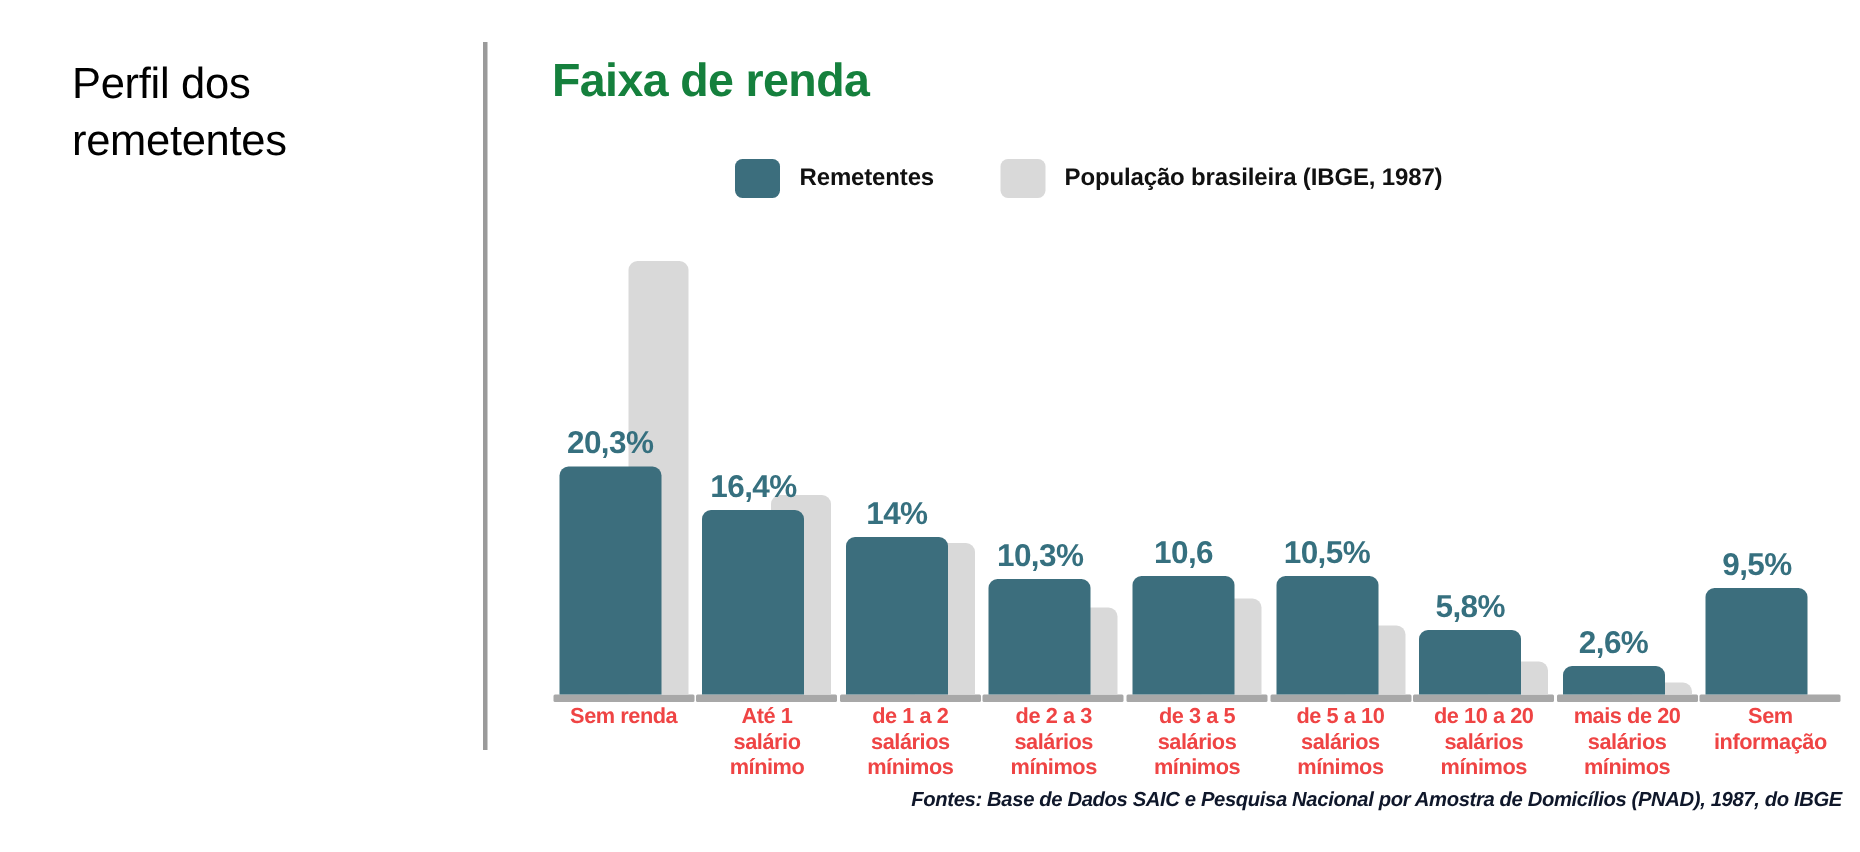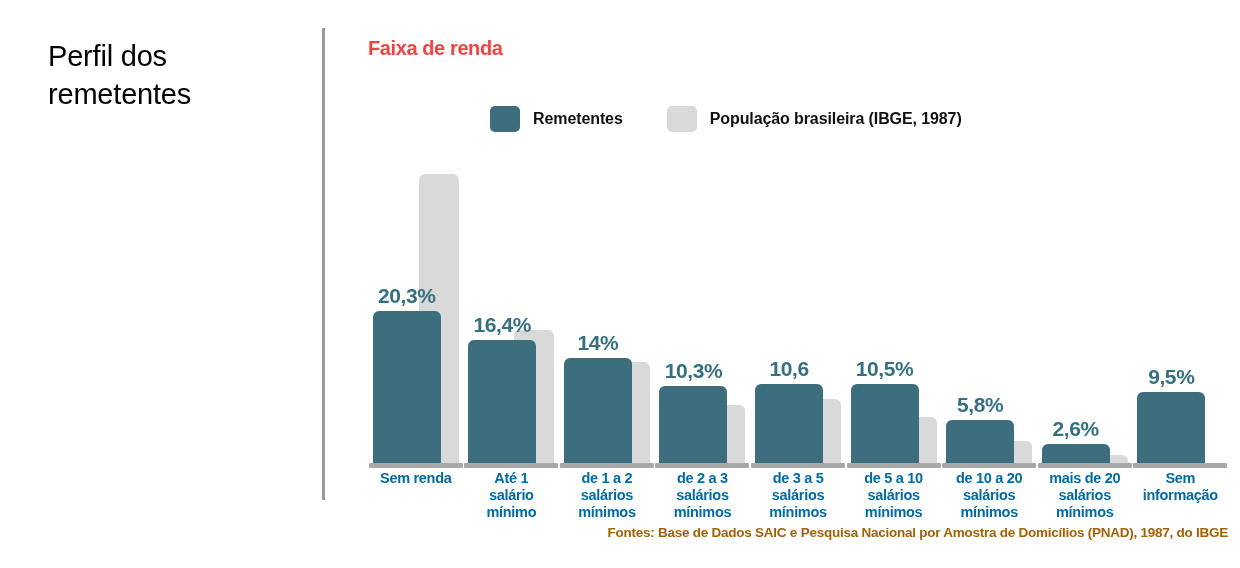--- a/index.html
+++ b/index.html
@@ -36,23 +36,23 @@
     background: #9a9a9a;
   }
 
   
   #chart-panel {
     position: absolute;
     left: 368px; top: 38px;
     width: 860px; height: 500px;
   }
   #chart-title {
-    font-size: 20px;
-    font-weight: 700;
-    color: #ef4444;
+    font-size: 31px;
+    font-weight: 700;
+    color: #15803d;
     letter-spacing: -0.4px;
     line-height: 1.05;
   }
 
   
   #legend {
     position: absolute;
     left: 122px; top: 68px;
     display: flex;
     align-items: center;
@@ -143,35 +143,36 @@
     left: 0; top: 432px;
     width: 860px;
     display: flex;
   }
   .cat {
     flex: 1 1 0;
     text-align: center;
     font-size: 14.5px;
     font-weight: 700;
     line-height: 1.17;
-    color: #0369a1;
+    color: #ef4444;
     letter-spacing: -0.3px;
     white-space: pre-line;
     padding: 0 1px;
   }
 
   
   #source {
     position: absolute;
     left: 0; top: 487px;
     width: 860px;
     text-align: right;
     font-size: 13.5px;
     font-weight: 700;
-    color: #a16207;
+    font-style: italic;
+    color: #0f172a;
     letter-spacing: -0.25px;
     white-space: nowrap;
   }
 </style>
 </head>
 <body>
 
 <div id="root">
 
   <div id="left-panel">

